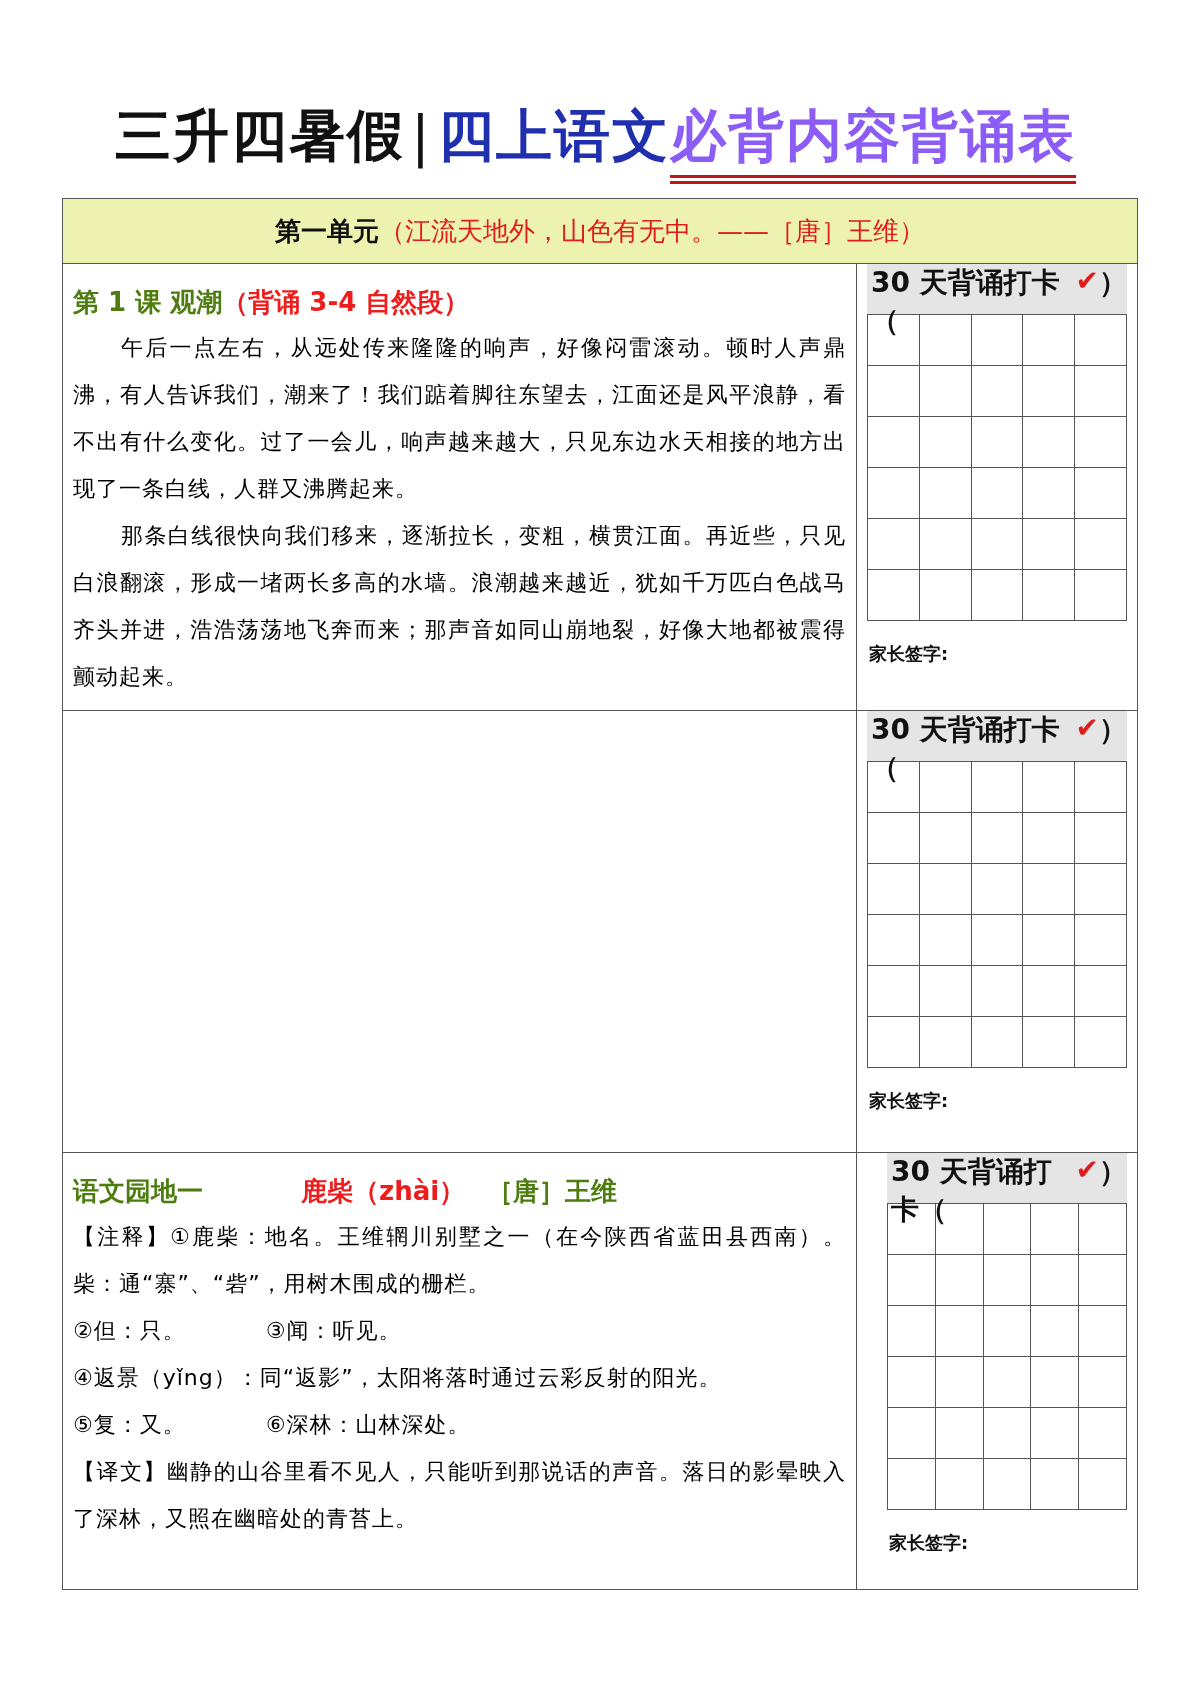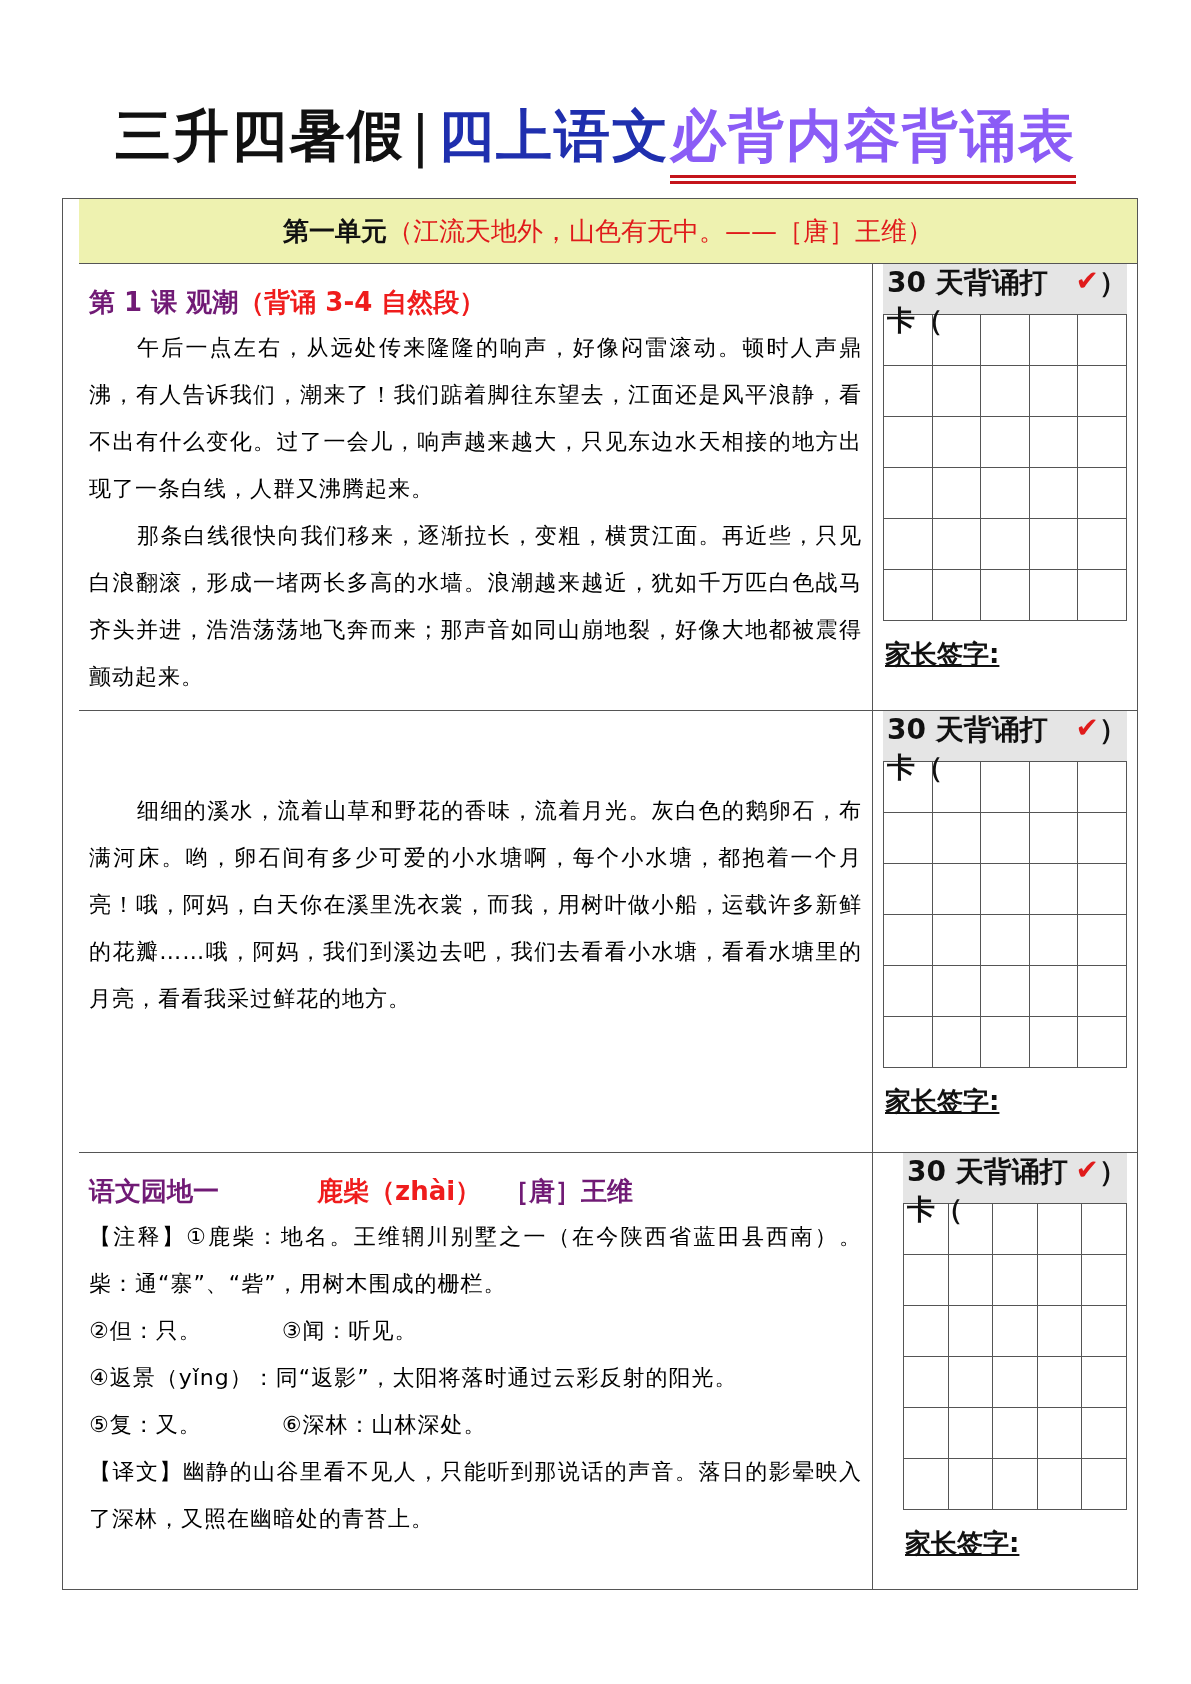--- a/index.html
+++ b/index.html
@@ -9,49 +9,49 @@
     .title { position: absolute; top: 100px; left: 0; width: 1191px; text-align: center;
              font-size: 56px; font-weight: 900; letter-spacing: 2px; line-height: 72px; }
     .title .t-black { color: #111; }
     .title .t-sep { color: #111; font-weight: 400; margin: 0 6px; }
     .title .t-blue { color: #1f2fae; }
     .title .t-red { color: #8b5cf6; position: relative; display: inline-block; }
     .title .t-red::after { content: ""; position: absolute; left: 0; right: 0; bottom: -6px;
              height: 3px; background: #c4141b; box-shadow: 0 6px 0 #c4141b; }
 
     .sheet { position: absolute; left: 62px; top: 198px; width: 1076px; height: 1392px;
-             border: 1.5px solid #555; box-sizing: border-box; padding-left: 16px; }
+             border: 1.5px solid #555; box-sizing: border-box; }
     .unit-header { height: 64px; background: #eef2b0; border-bottom: 1.5px solid #555;
              display: flex; align-items: center; justify-content: center;
              font-size: 26px; line-height: 64px; }
     .unit-header .uh-black { color: #111; font-weight: 700; }
     .unit-header .uh-red { color: #e01b1b; }
 
     .row { position: relative; display: flex; border-bottom: 1.5px solid #555; box-sizing: border-box; }
     .row:last-child { border-bottom: none; }
     .left { width: 794px; border-right: 1.5px solid #555; box-sizing: border-box;
             padding: 14px 10px 0 10px; }
     .right { flex: 1; padding: 0 10px 0 10px; box-sizing: border-box; }
 
     .lesson-title { font-size: 26px; font-weight: 700; line-height: 44px; margin-top: 2px; }
-    .green { color: #701a75; }
+    .green { color: #4d7c0f; }
     .red { color: #ef1c1c; }
 
     .para { font-size: 22px; line-height: 47px; margin: 0; color: #000000; letter-spacing: 1px;
             text-align: justify; }
     .indent { text-indent: 48px; }
     .center-line { padding-left: 120px; }
 
     .checkin-head { height: 50px; background: #e5e5e5; font-size: 28px; font-weight: 800;
             display: flex; align-items: flex-start; padding-left: 4px; color: #111; }
     .checkin-head .check { color: #e01b1b; font-weight: 800; }
     .grid { display: grid; grid-template-columns: repeat(5, 1fr); border-left: 1.5px solid #555;
             border-top: 1px solid #555; }
     .cell { height: 51px; border-right: 1.5px solid #555; border-bottom: 1.5px solid #555; box-sizing: border-box; }
-    .sign { font-size: 26px; font-weight: 800; line-height: 66px; padding-left: 2px; text-decoration: underline; }
+    .sign { font-size: 18px; font-weight: 800; line-height: 66px; padding-left: 2px; }
   </style>
 </head>
 <body>
 
 <div class="title">
   <span class="t-black">三升四暑假</span><span class="t-sep">|</span><span class="t-blue">四上语文</span><span class="t-red">必背内容背诵表</span>
 </div>
 
 <div class="sheet">
   <div class="unit-header">
@@ -104,21 +104,20 @@
           <div class="cell"></div>
           <div class="cell"></div>
           <div class="cell"></div>
       </div>
       <div class="sign">家长签字:</div>
     </div>
   </div>
 
   <div class="row" style="height:442px;">
     <div class="left" style="padding-top:76px;">
-      <p class="para indent">细细的溪水，流着山草和野花的香味，流着月光。灰白色的鹅卵石，布满河床。哟，卵石间有多少可爱的小水塘啊，每个小水塘，都抱着一个月亮！哦，阿妈，白天你在溪里洗衣裳，而我，用树叶做小船，运载许多新鲜的花瓣……哦，阿妈，我们到溪边去吧，我们去看看小水塘，看看水塘里的月亮，看看我采过鲜花的地方。</p>
     </div>
     <div class="right">
       <div class="checkin-head">
         <span>30 天背诵打卡（</span>
           <span class="check">✔</span>
           <span>）</span>
       </div>
       <div class="grid">
         <div class="cell"></div>
           <div class="cell"></div>

